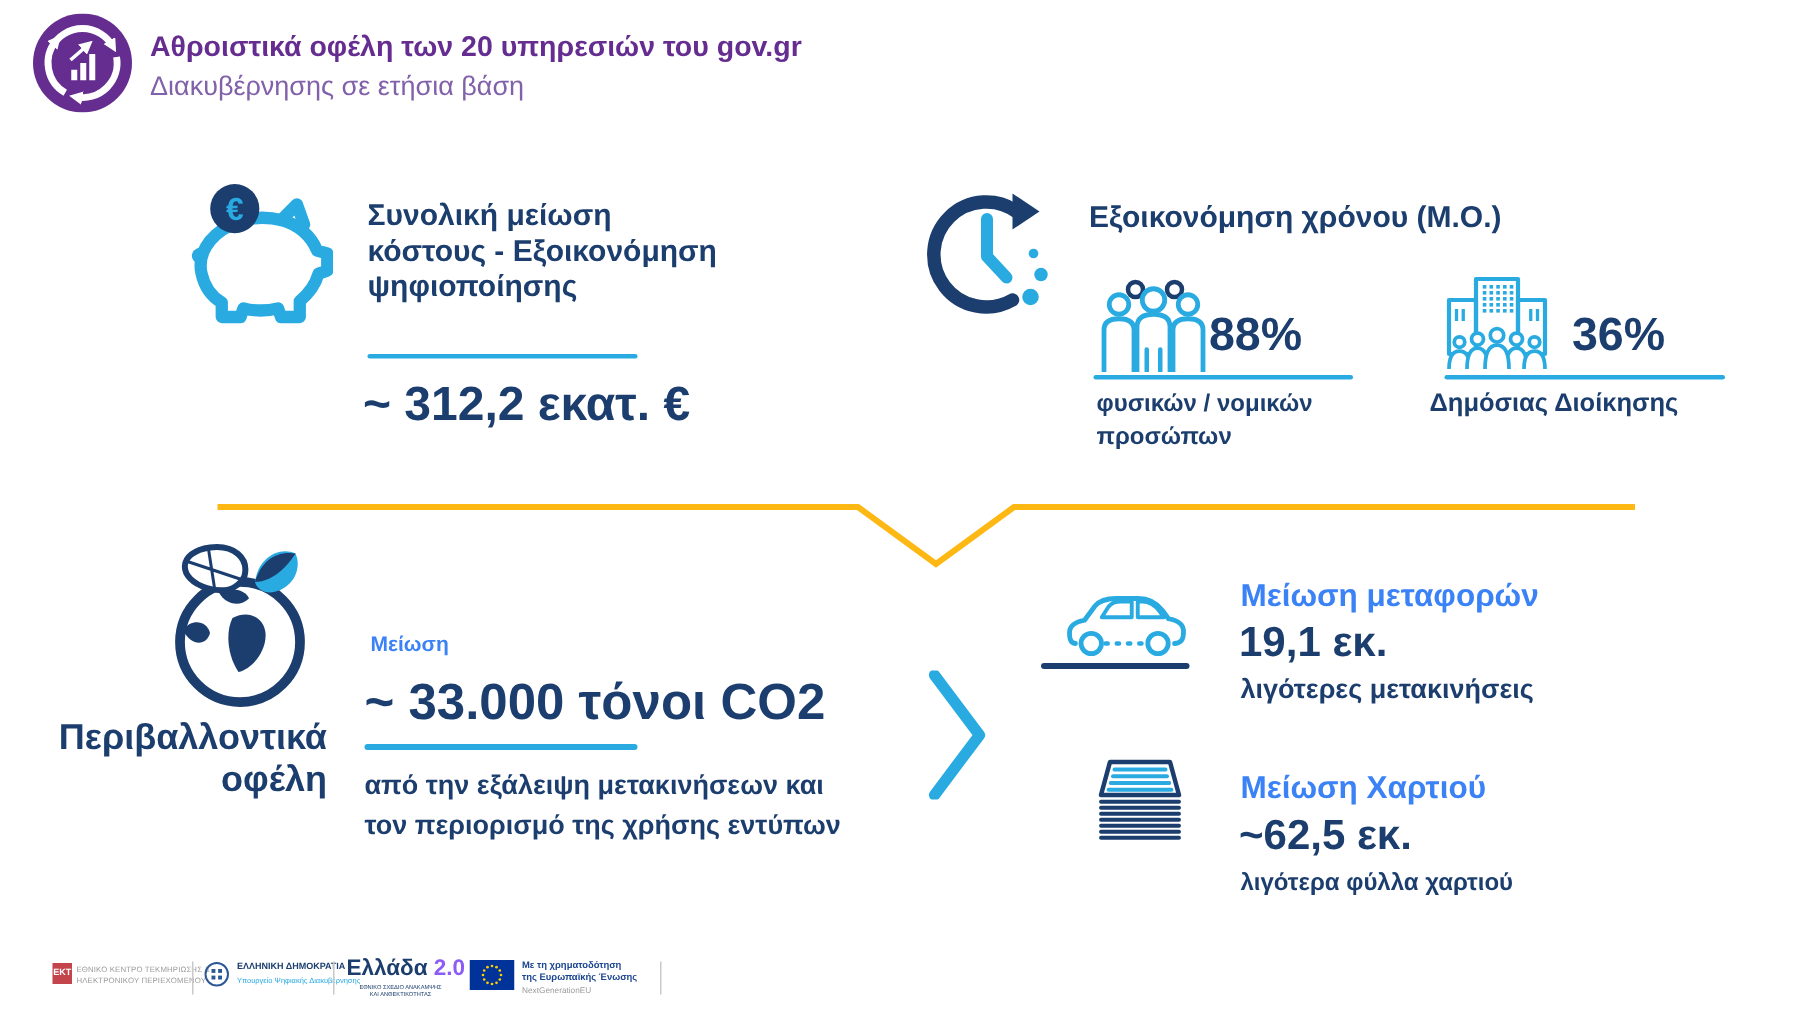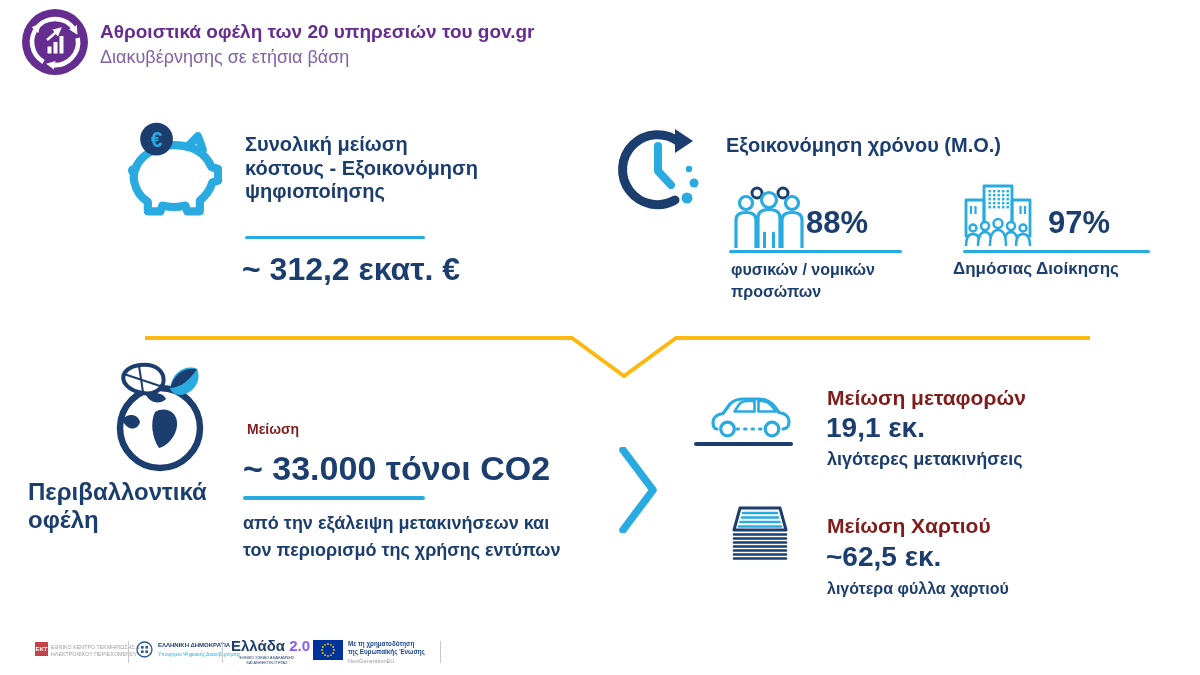--- a/index.html
+++ b/index.html
@@ -1,21 +1,21 @@
 <!DOCTYPE html>
 <html><head>
 <meta charset="utf-8">
 <style>
   html,body{margin:0;padding:0;background:#fff;}
   .canvas{position:relative;width:1200px;height:675px;background:#ffffff;overflow:hidden;
           font-family:"Liberation Sans",sans-serif;}
   .abs{position:absolute;}
   .ml{white-space:pre-line;}
   .navy{color:#1C3E6E;}
-  .lb{color:#7f1d1d;}
+  .lb{color:#3b82f6;}
   .b{font-weight:700;}
   .uline{position:absolute;background:#29ABE2;border-radius:2px;}
 </style>
 </head>
 <body>
 
 <div class="canvas">
 
   <div class="abs" style="left:0;top:8;width:48;height:56;background:#D8D8D8;"></div>
 
@@ -132,42 +132,42 @@
       <path d="M 41 62 Q 41 48 48 48 Q 55 48 55 62"></path>
       <path d="M 53 62 Q 53 50 60 50 Q 67 50 67 62"></path>
       <path d="M 27 62 Q 27 46 35 46 Q 43 46 43 62"></path>
       <circle cx="10" cy="44" r="3.5"></circle>
       <circle cx="22" cy="42" r="4"></circle>
       <circle cx="48" cy="42" r="4"></circle>
       <circle cx="60" cy="44" r="3.5"></circle>
       <circle cx="35" cy="39.5" r="4.5"></circle>
     </g>
   </svg>
-  <div class="abs b navy" style="left:1048px;top:205px;font-size:31px;">97%</div>
+  <div class="abs b navy" style="left:1048px;top:205px;font-size:31px;">36%</div>
   <div class="uline" style="left:963px;top:250px;width:187px;height:3px;"></div>
   <div class="abs b navy" style="left:953px;top:259px;font-size:17px;">Δημόσιας Διοίκησης</div>
 
   <svg class="abs" style="left:140px;top:330px;width:960px;height:55px;" viewBox="0 0 960 55">
     <polyline points="5,8 432,8 484,46 536,8 950,8" fill="none" stroke="#FDB813" stroke-width="4" stroke-linejoin="miter"></polyline>
   </svg>
 
   <svg class="abs" style="left:110px;top:362px;width:100px;height:112px;" viewBox="0 0 100 112">
     <circle cx="50" cy="66" r="40" stroke="#1C3E6E" stroke-width="6.5" fill="none"></circle>
     <g fill="#1C3E6E">
       <path d="M 45 50 C 56 44 66 50 67 60 C 68 72 58 84 49 86 C 42 76 40 60 45 50 Z"></path>
       <path d="M 12 58 C 18 50 28 52 30 60 C 28 68 18 70 12 58 Z"></path>
       <path d="M 36 33 C 44 29 54 31 56 37 C 50 43 40 41 36 33 Z"></path>
     </g>
     <path d="M 28 30 C 8 24 8 6 30 3 C 46 1 56 10 53 22 C 48 32 38 33 28 30 Z" fill="#ffffff" stroke="#1C3E6E" stroke-width="4" stroke-linejoin="round"></path>
     <path d="M 14 12 L 50 24 M 29 4 L 33 30" stroke="#1C3E6E" stroke-width="2" fill="none"></path>
     <path d="M 60 26 C 62 10 76 2 87 7 C 92 18 84 32 70 33 C 65 33 61 30 60 26 Z" fill="#29ABE2"></path>
     <path d="M 60 26 C 64 12 74 5 87 7 C 80 18 70 26 60 26 Z" fill="#1C3E6E"></path>
   </svg>
 
-  <div class="abs b navy ml" style="left:28px;top:478px;width:190px;font-size:24px;line-height:28px;">Περιβαλλοντικά
+  <div class="abs b navy ml" style="left:28px;top:478px;width:190px;text-align:right;font-size:24px;line-height:28px;">Περιβαλλοντικά
 οφέλη</div>
   <div class="abs b lb" style="left:247px;top:421px;font-size:14px;">Μείωση</div>
   <div class="abs b navy" style="left:243px;top:449px;font-size:34px;text-align:right;">~ 33.000 τόνοι CO2</div>
   <div class="uline" style="left:243px;top:496px;width:182px;height:4px;"></div>
   <div class="abs b navy ml" style="left:243px;top:510px;font-size:18px;line-height:27px;">από την εξάλειψη μετακινήσεων και
 τον περιορισμό της χρήσης εντύπων</div>
 
   <svg class="abs" style="left:615px;top:447px;width:46px;height:86px;" viewBox="0 0 46 86">
     <path d="M 8 3 L 38 43 L 8 83" fill="none" stroke="#29ABE2" stroke-width="7.5" stroke-linecap="round" stroke-linejoin="round"></path>
   </svg>

